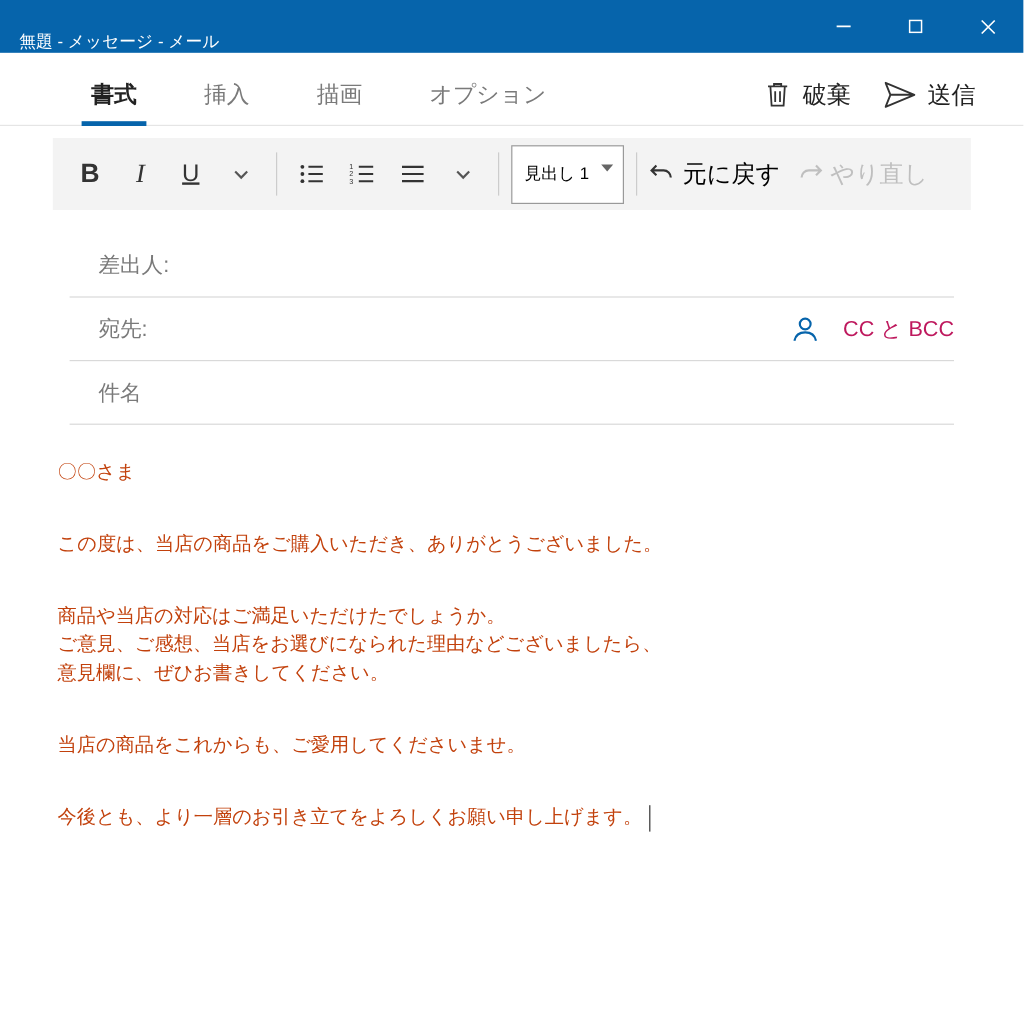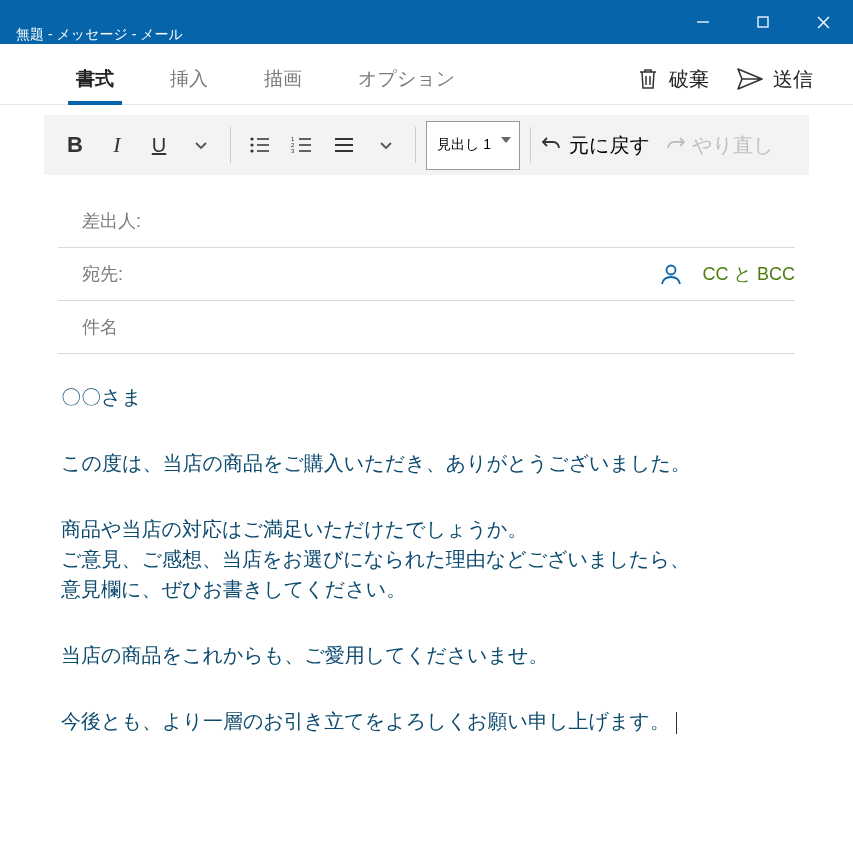--- a/index.html
+++ b/index.html
@@ -20,22 +20,22 @@
 .sep { width: 1px; height: 36px; background: #ccc; margin: 0 10px; }
 .heading-select { border: 1px solid #999; background: #fff; height: 49px; padding: 0 28px 0 10px; font-size: 14px; display: flex; align-items: center; position: relative; }
 .heading-select::after { content: ""; position: absolute; right: 8px; top: 15px; border-left: 5px solid transparent; border-right: 5px solid transparent; border-top: 6px solid #666; }
 .undo-redo { display: flex; align-items: center; gap: 6px; font-size: 20px; }
 .redo { color: #bfbfbf; }
 .fields { padding: 20px 58px 0 58px; }
 .field { display: flex; align-items: center; border-bottom: 1px solid #d9d9d9; padding: 14px 0; }
 .field-label { font-size: 18px; color: #7a7a7a; margin-left: 24px; }
 .field-right { margin-left: auto; display: flex; align-items: center; gap: 20px; }
 .contact-icon { color: #0664ab; }
-.ccbcc { color: #4d7c0f; font-size: 18px; }
-.body-text { padding: 28px 61px; font-size: 20px; color: #0c4a6e; line-height: 1.5; }
+.ccbcc { color: #be185d; font-size: 18px; }
+.body-text { padding: 28px 48px; font-size: 16px; color: #c2410c; line-height: 1.5; }
 .body-text p { margin-bottom: 36px; }
 .body-text p.tight { margin-bottom: 0; }
 .cursor { display: inline-block; width: 1px; height: 22px; background: #333; vertical-align: middle; margin-left: 6px; }
 svg { display: block; }
 </style>
 </head>
 <body>
 
 <div class="titlebar">
   <div class="titlebar-title">無題 - メッセージ - メール</div>

